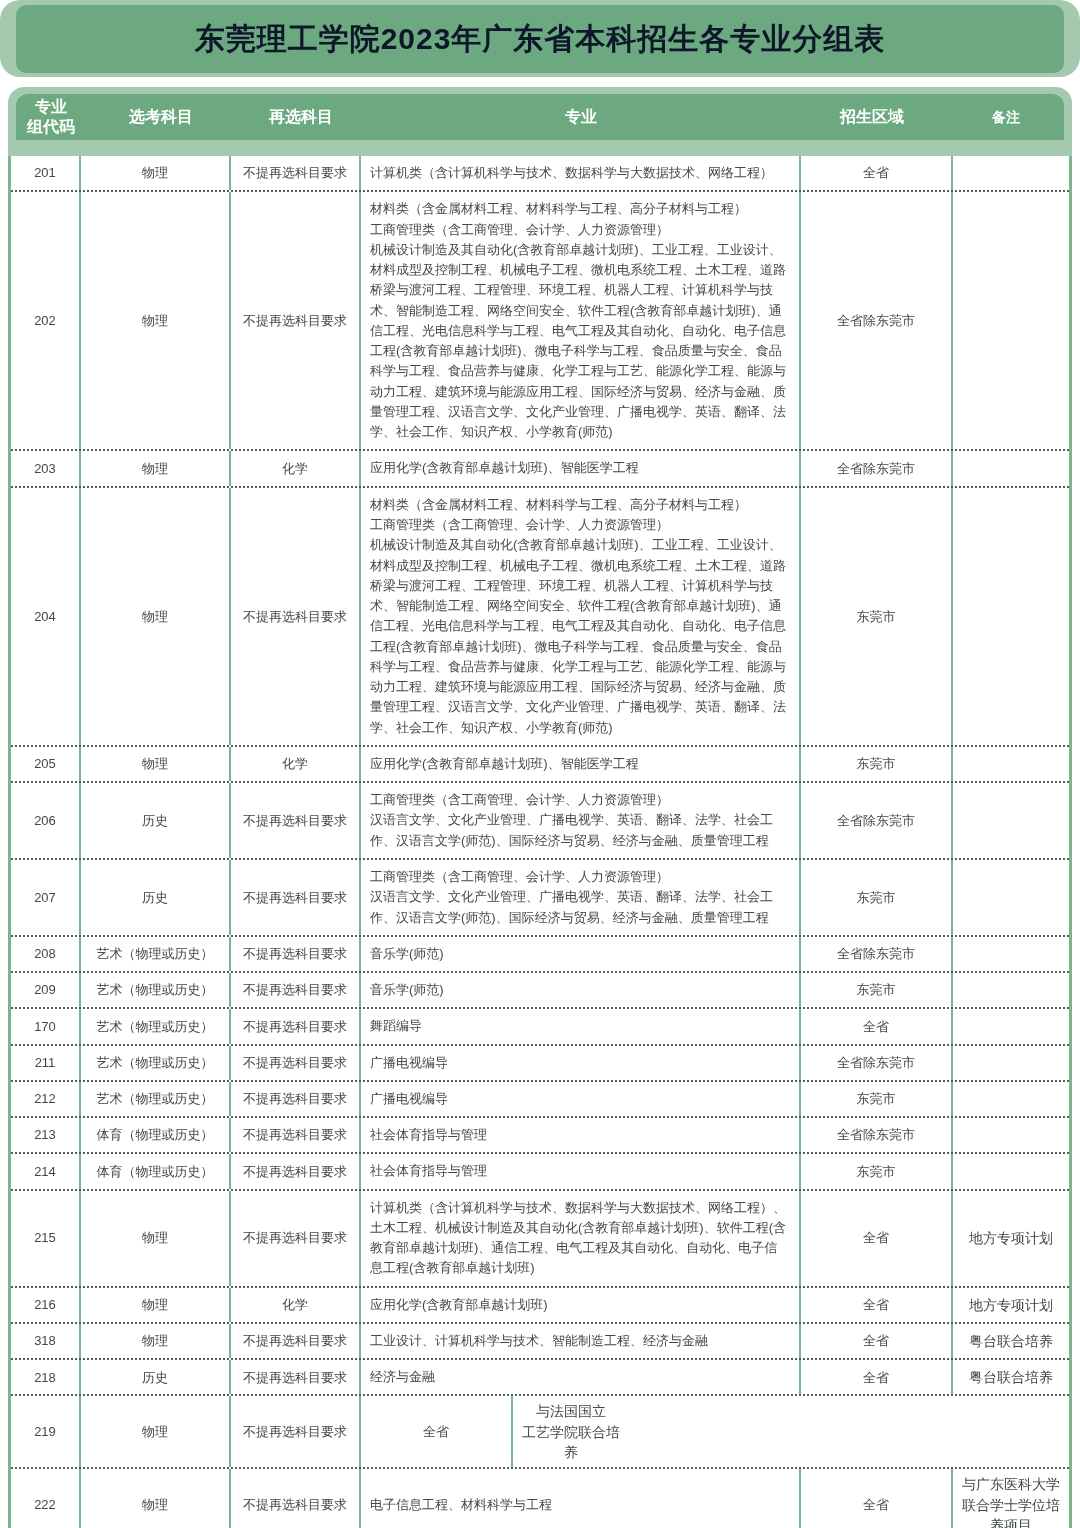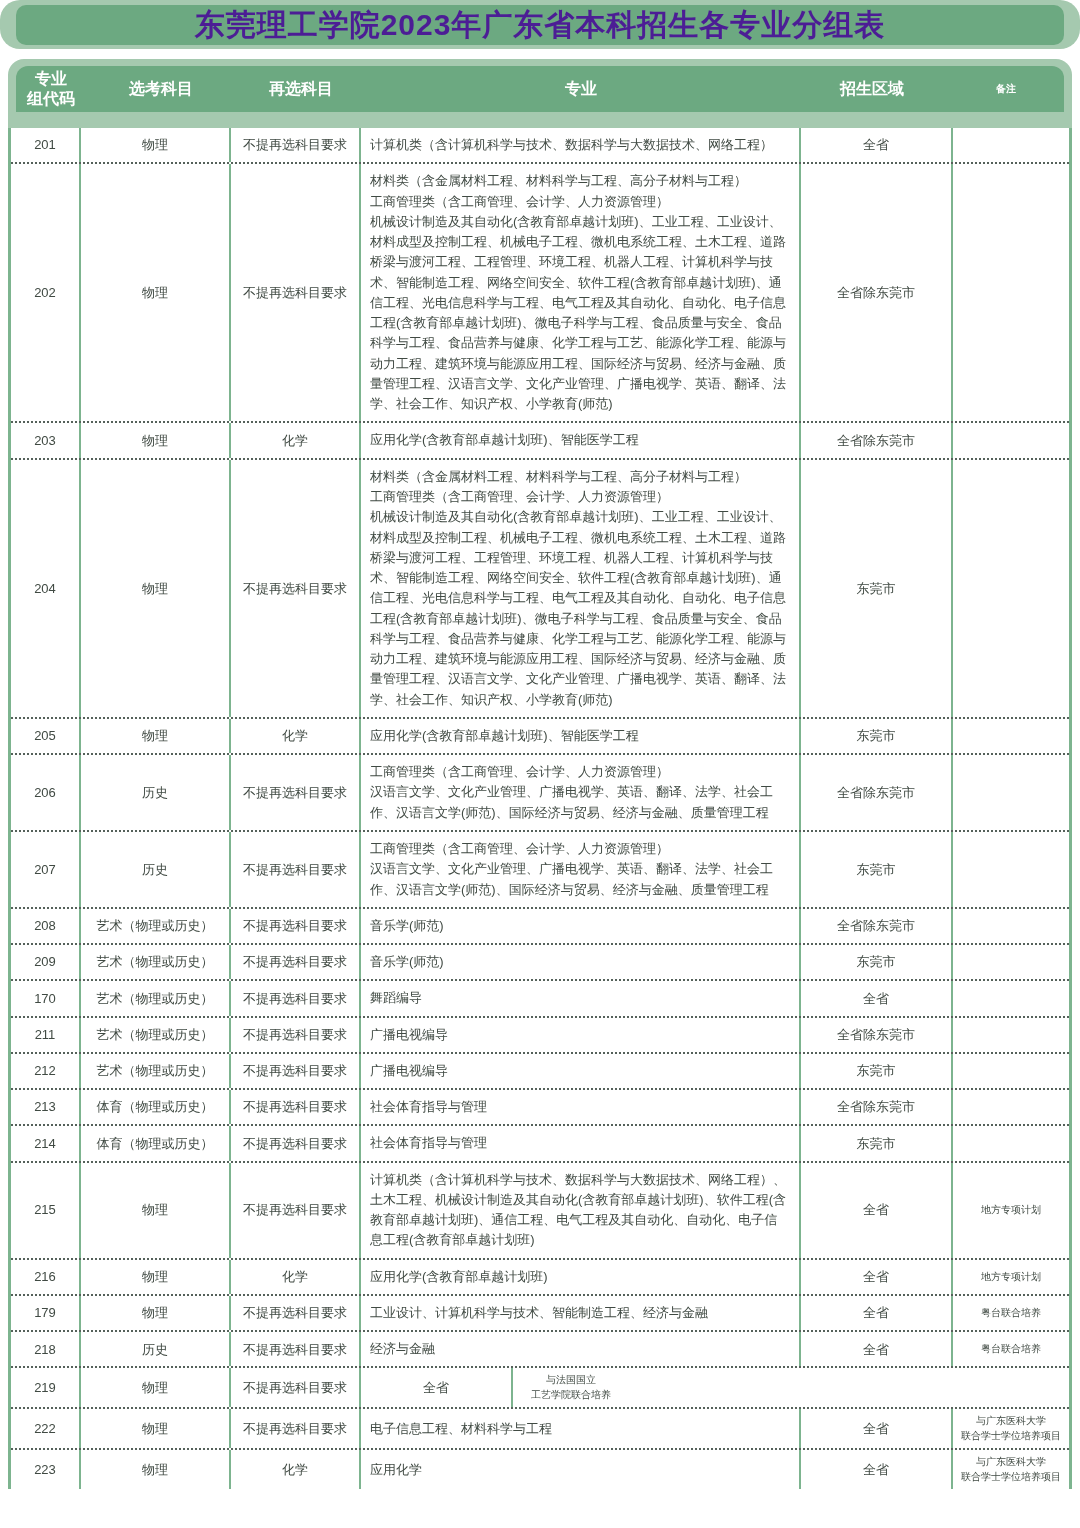--- a/index.html
+++ b/index.html
@@ -16,23 +16,23 @@
 
   
   .title-halo{
     background:var(--light-green);
     border-radius:20px;
     padding:5px 16px 4px;
   }
   .title-bar{
     background:var(--main-green);
     border-radius:10px;
-    height:40px;
+    height:68px;
     display:flex;align-items:center;justify-content:center;
-    color:#4c1d95;font-size:30px;font-weight:bold;letter-spacing:1px;
+    color:#0f172a;font-size:30px;font-weight:bold;letter-spacing:1px;
   }
 
   
   .table-wrap{margin:10px 8px 0;}
   .thead-halo{
     background:var(--light-green);
     border-radius:16px 16px 0 0;
     padding:7px 8px 16px;
   }
   .thead{
@@ -60,21 +60,21 @@
     padding:5px 8px;
     min-height:32px;
     font-size:13px;color:var(--ink);line-height:1.5;
     border-right:2px solid var(--border-green);
   }
   .c1{width:70px;}
   .c2{width:150px;}
   .c3{width:130px;}
   .c4{flex:1;}
   .c5{width:152px;}
-  .c6{width:116px;border-right:none;font-size:10px;white-space:pre-line;line-height:1.45;}
+  .c6{width:116px;border-right:none;font-size:14px;white-space:pre-line;line-height:1.45;}
   .majors{align-items:flex-end;text-align:left;padding:7px 9px;line-height:1.56;}
   .majors div{width:100%;}
 </style>
 </head>
 <body>
 
 <div class="page">
 
   <div class="title-halo">
     <div class="title-bar">东莞理工学院2023年广东省本科招生各专业分组表</div>
@@ -253,21 +253,21 @@
           <div class="cell c1">216</div>
           <div class="cell c2">物理</div>
           <div class="cell c3">化学</div>
           <div class="cell c4 majors">
             <div>应用化学(含教育部卓越计划班)</div>
           </div>
           <div class="cell c5">全省</div>
           <div class="cell c6 note">地方专项计划</div>
         </div>
         <div class="trow">
-          <div class="cell c1">179</div>
+          <div class="cell c1">318</div>
           <div class="cell c2">物理</div>
           <div class="cell c3">不提再选科目要求</div>
           <div class="cell c4 majors">
             <div>工业设计、计算机科学与技术、智能制造工程、经济与金融</div>
           </div>
           <div class="cell c5">全省</div>
           <div class="cell c6 note">粤台联合培养</div>
         </div>
         <div class="trow">
           <div class="cell c1">218</div>

